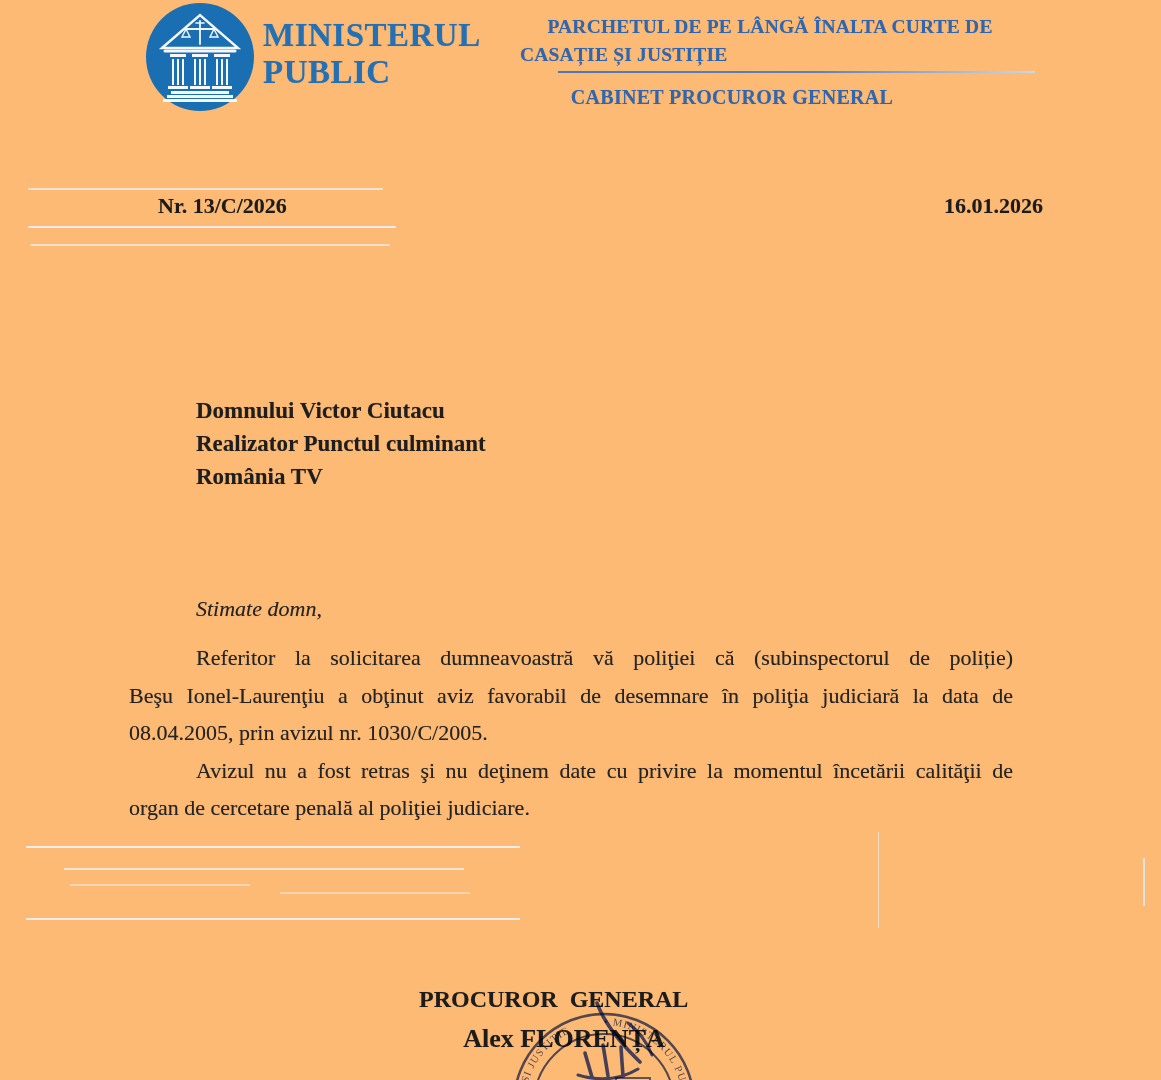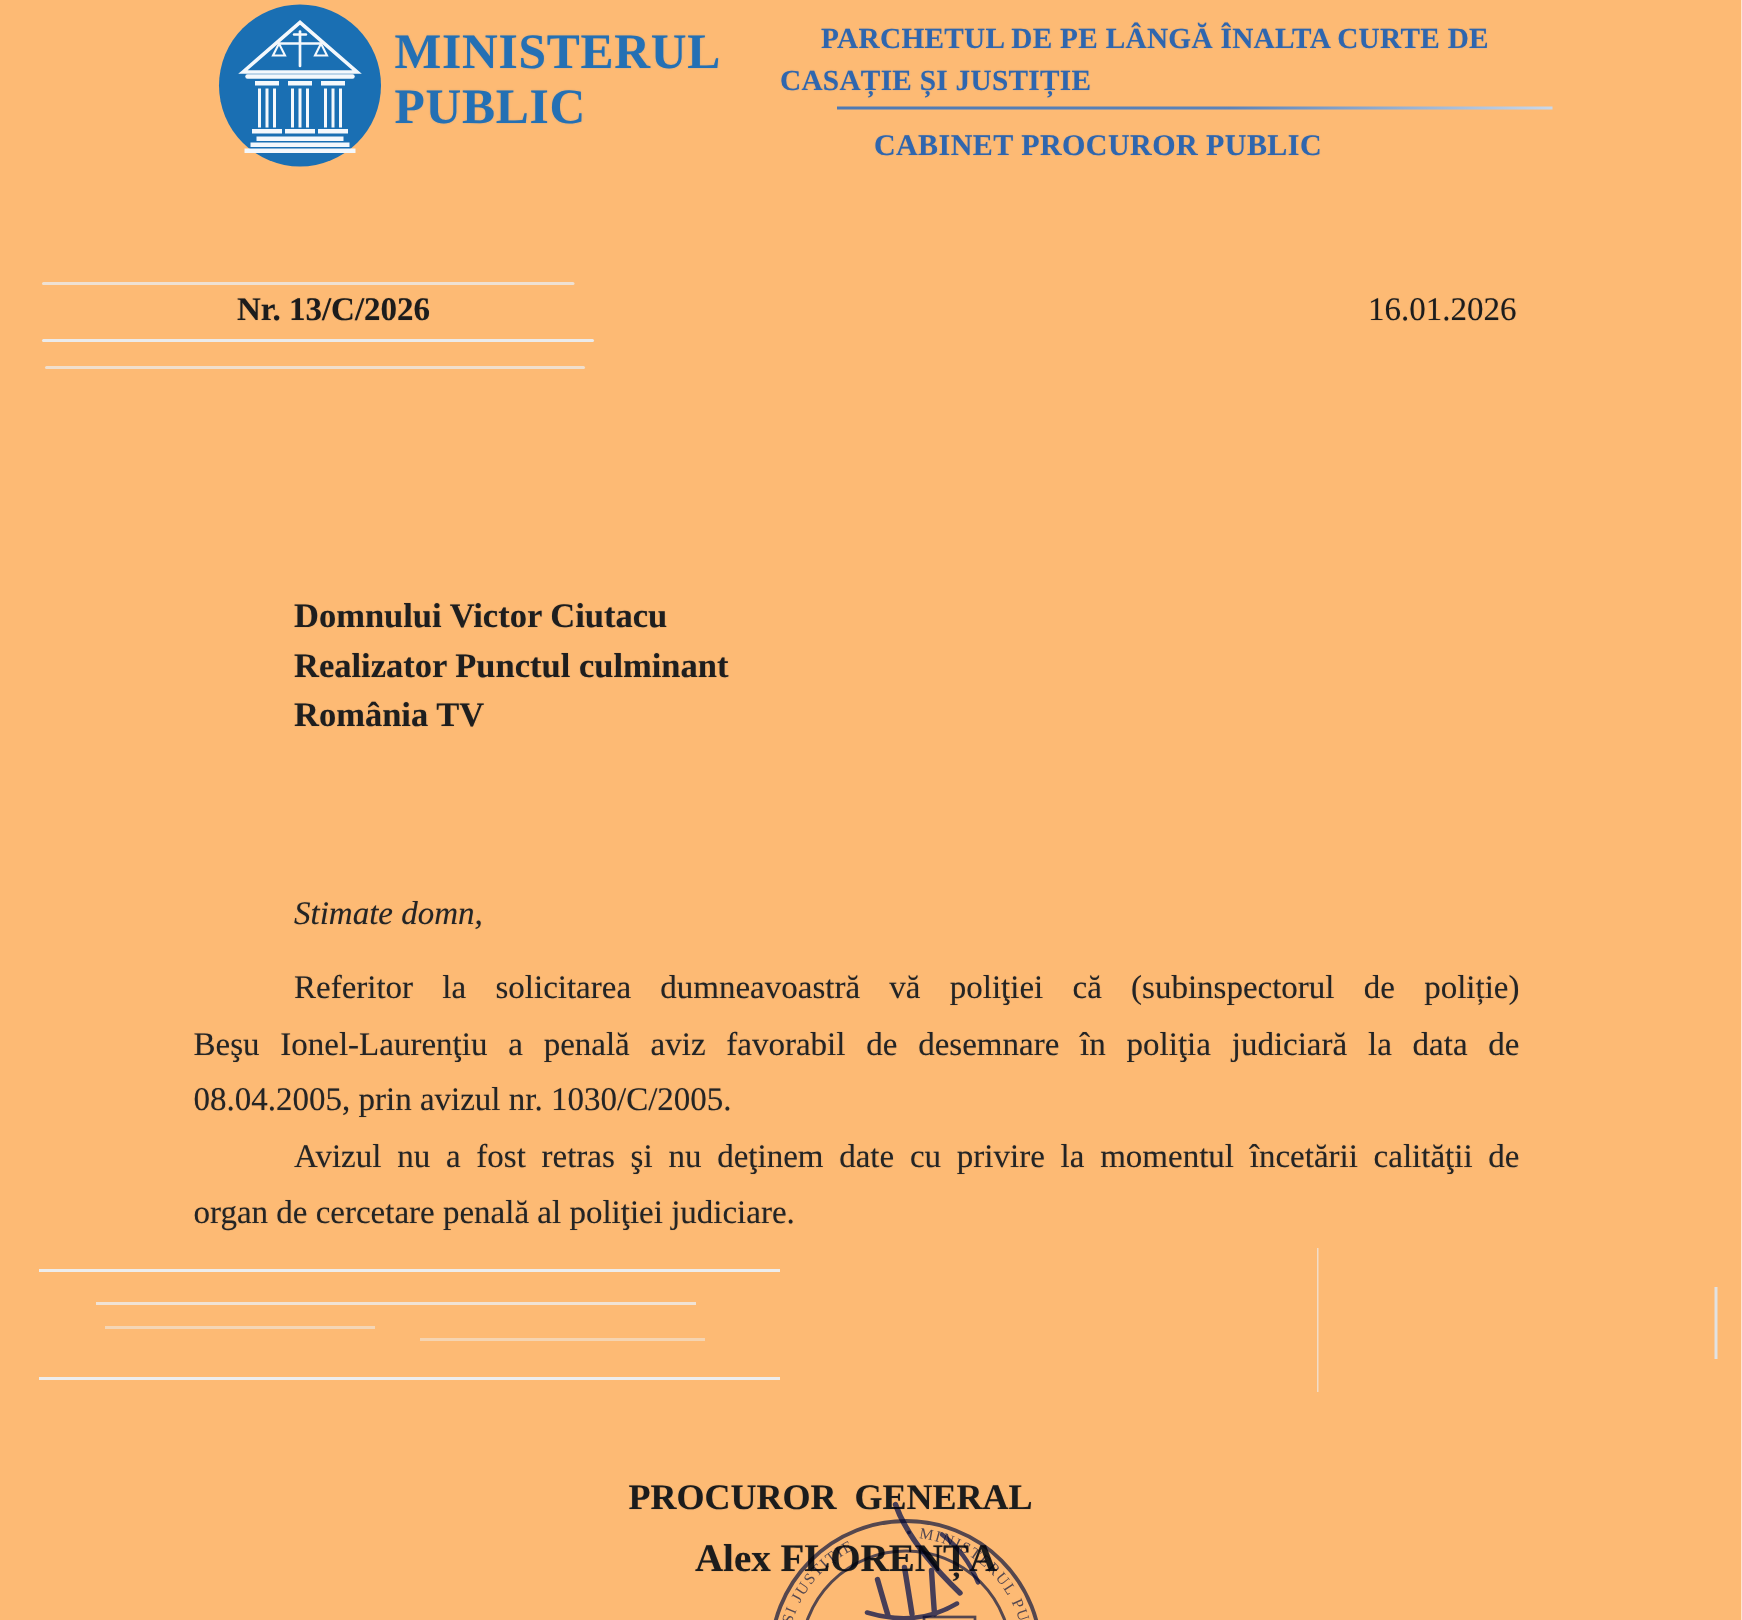--- a/index.html
+++ b/index.html
@@ -26,21 +26,21 @@
                 font-size: 19.5px; font-weight: 700; color: #2f66ae;
                 letter-spacing: 0.2px; text-shadow: 0 0 0.8px rgba(47,102,174,0.4); }
   .inst-underline { left: 558px; top: 71px; width: 477px; height: 2px;
                 background: linear-gradient(to right, #4d79b3 0%, #5b83b9 55%, #c9d8ea 100%); }
   .inst-dept  { left: 482px; top: 86px; width: 500px; text-align: center;
                 font-size: 20px; font-weight: 700; color: #2f66ae;
                 letter-spacing: 0.3px; text-shadow: 0 0 0.8px rgba(47,102,174,0.4); }
 
   
   .doc-number { left: 158px; top: 193px; font-size: 22px; font-weight: 700; color: #1c1c1c; }
-  .doc-date   { left: 912px; top: 193px; font-size: 22px; font-weight: 400; color: #1c1c1c; }
+  .doc-date   { left: 944px; top: 193px; font-size: 22px; font-weight: 700; color: #1c1c1c; }
 
   
   .streak { background: #ebebeb; height: 2px; border-radius: 1px; }
   .streak.s1 { left: 28px;  top: 188px; width: 355px; opacity: .8; }
   .streak.s2 { left: 28px;  top: 226px; width: 368px; }
   .streak.s3 { left: 30px;  top: 244px; width: 360px; opacity: .75; }
 
   
   .recipient { left: 196px; top: 394px; font-size: 23px; font-weight: 700;
                color: #1e1e1e; line-height: 33px; }
@@ -112,39 +112,39 @@
   </svg>
 
   <div class="abs logo-title">
     <div>MINISTERUL</div>
     <div>PUBLIC</div>
   </div>
 
   <div class="abs inst-line1">PARCHETUL DE PE LÂNGĂ ÎNALTA CURTE DE</div>
   <div class="abs inst-line2">CASAȚIE ȘI JUSTIȚIE</div>
   <div class="abs inst-underline"></div>
-  <div class="abs inst-dept">CABINET PROCUROR PUBLIC</div>
+  <div class="abs inst-dept">CABINET PROCUROR GENERAL</div>
 
   <div class="abs streak s1"></div>
   <div class="abs doc-number scan-text">Nr. 13/C/2026</div>
   <div class="abs streak s2"></div>
   <div class="abs streak s3"></div>
   <div class="abs doc-date scan-text">16.01.2026</div>
 
   <div class="abs recipient scan-text">
     <div>Domnului Victor Ciutacu</div>
     <div>Realizator Punctul culminant</div>
     <div>România TV</div>
   </div>
 
   <div class="abs salutation scan-text">Stimate domn,</div>
 
   <div class="abs body-block scan-text">
     <div class="body-line indent">Referitor la solicitarea dumneavoastră vă poliţiei că (subinspectorul de poliție)</div>
-    <div class="body-line">Beşu Ionel-Laurenţiu a penală aviz favorabil de desemnare în poliţia judiciară la data de</div>
+    <div class="body-line">Beşu Ionel-Laurenţiu a obţinut aviz favorabil de desemnare în poliţia judiciară la data de</div>
     <div class="body-line last">08.04.2005, prin avizul nr. 1030/C/2005.</div>
     <div class="body-line indent">Avizul nu a fost retras şi nu deţinem date cu privire la momentul încetării calităţii de</div>
     <div class="body-line last">organ de cercetare penală al poliţiei judiciare.</div>
   </div>
 
   <div class="abs art a1"></div>
   <div class="abs art a2"></div>
   <div class="abs art a3"></div>
   <div class="abs art a4"></div>
   <div class="abs art a5"></div>

